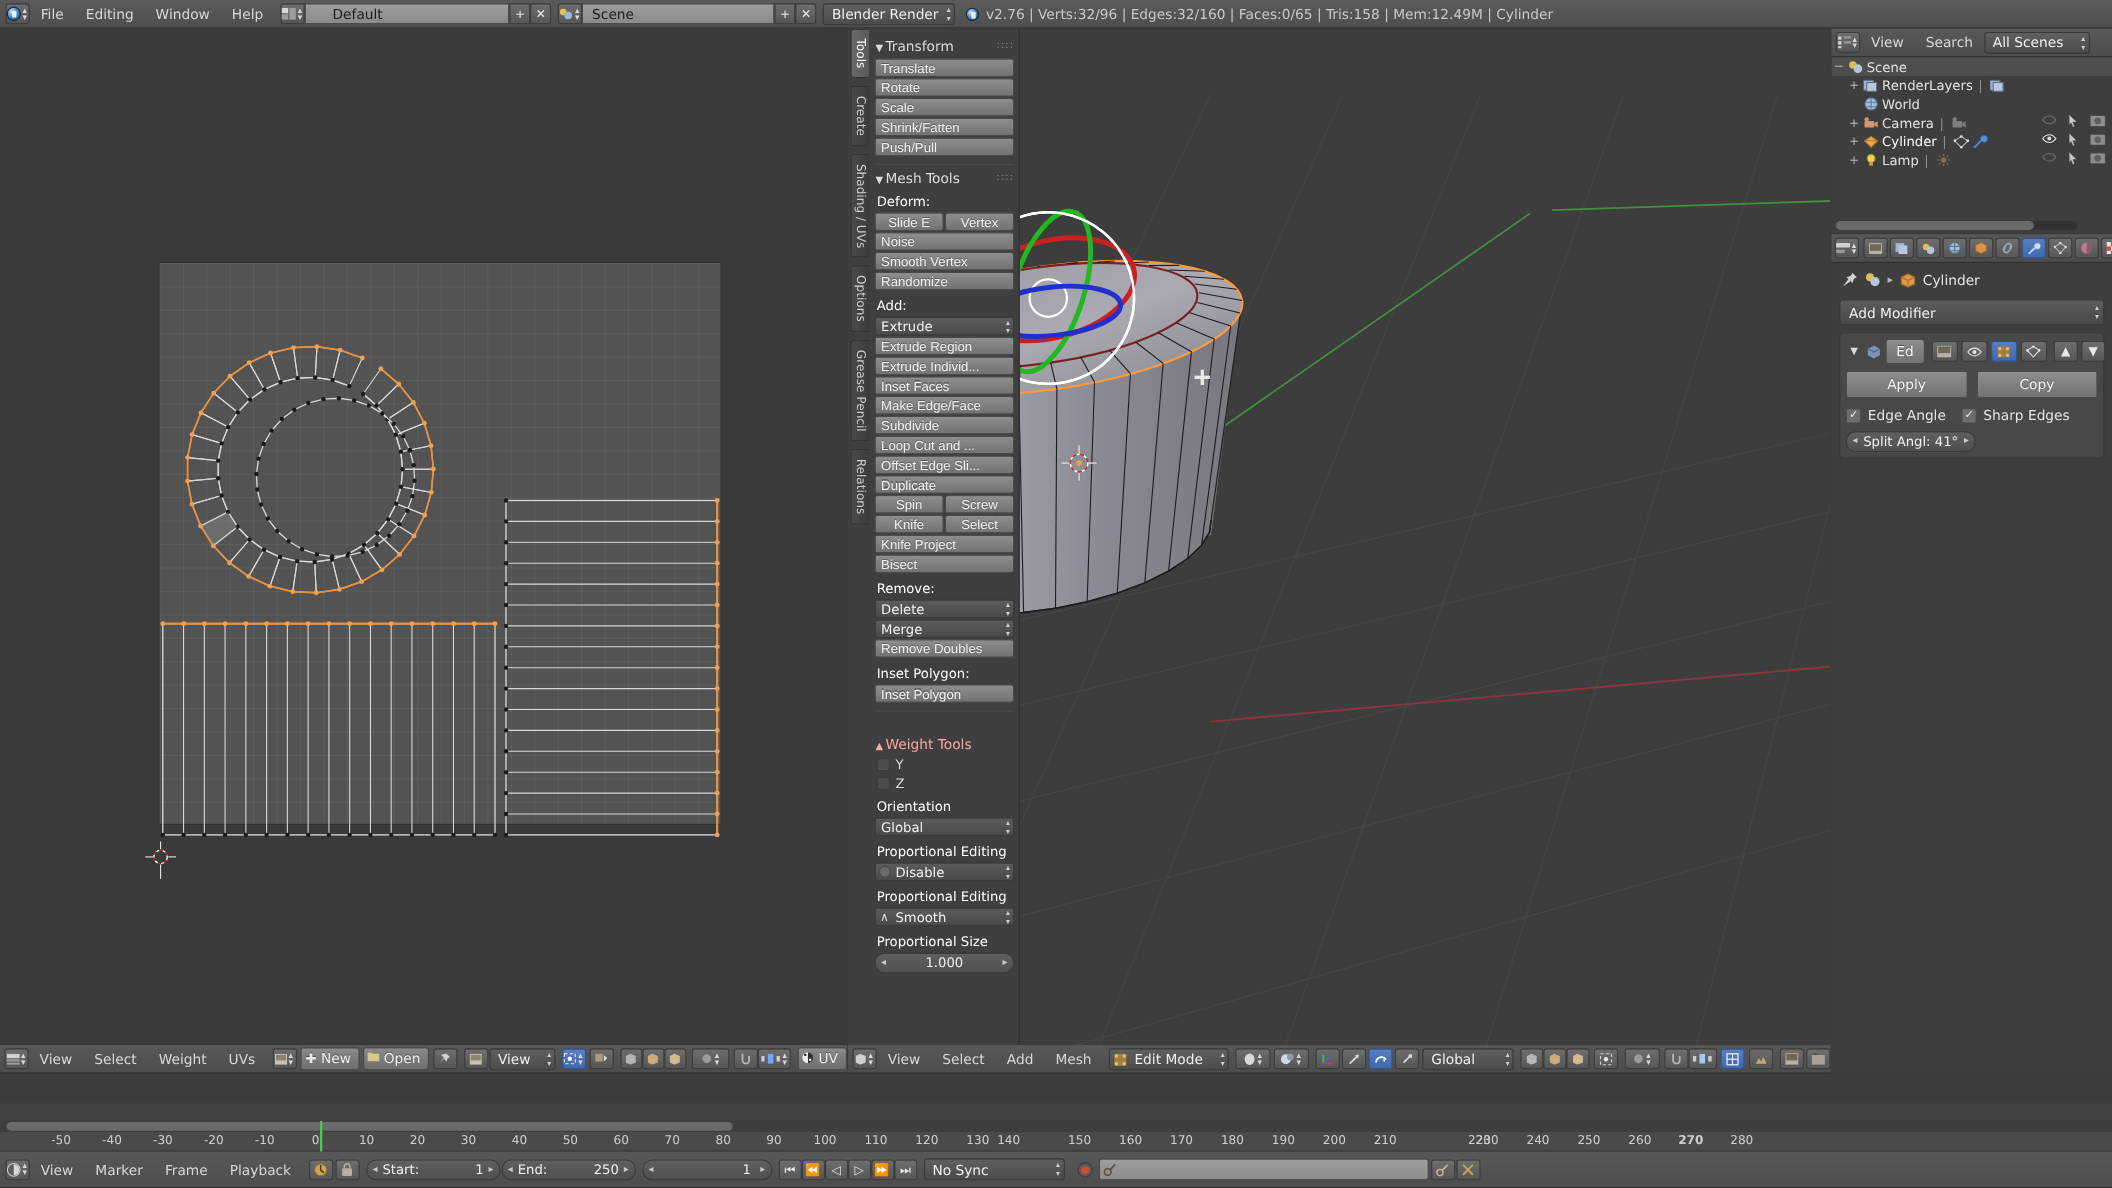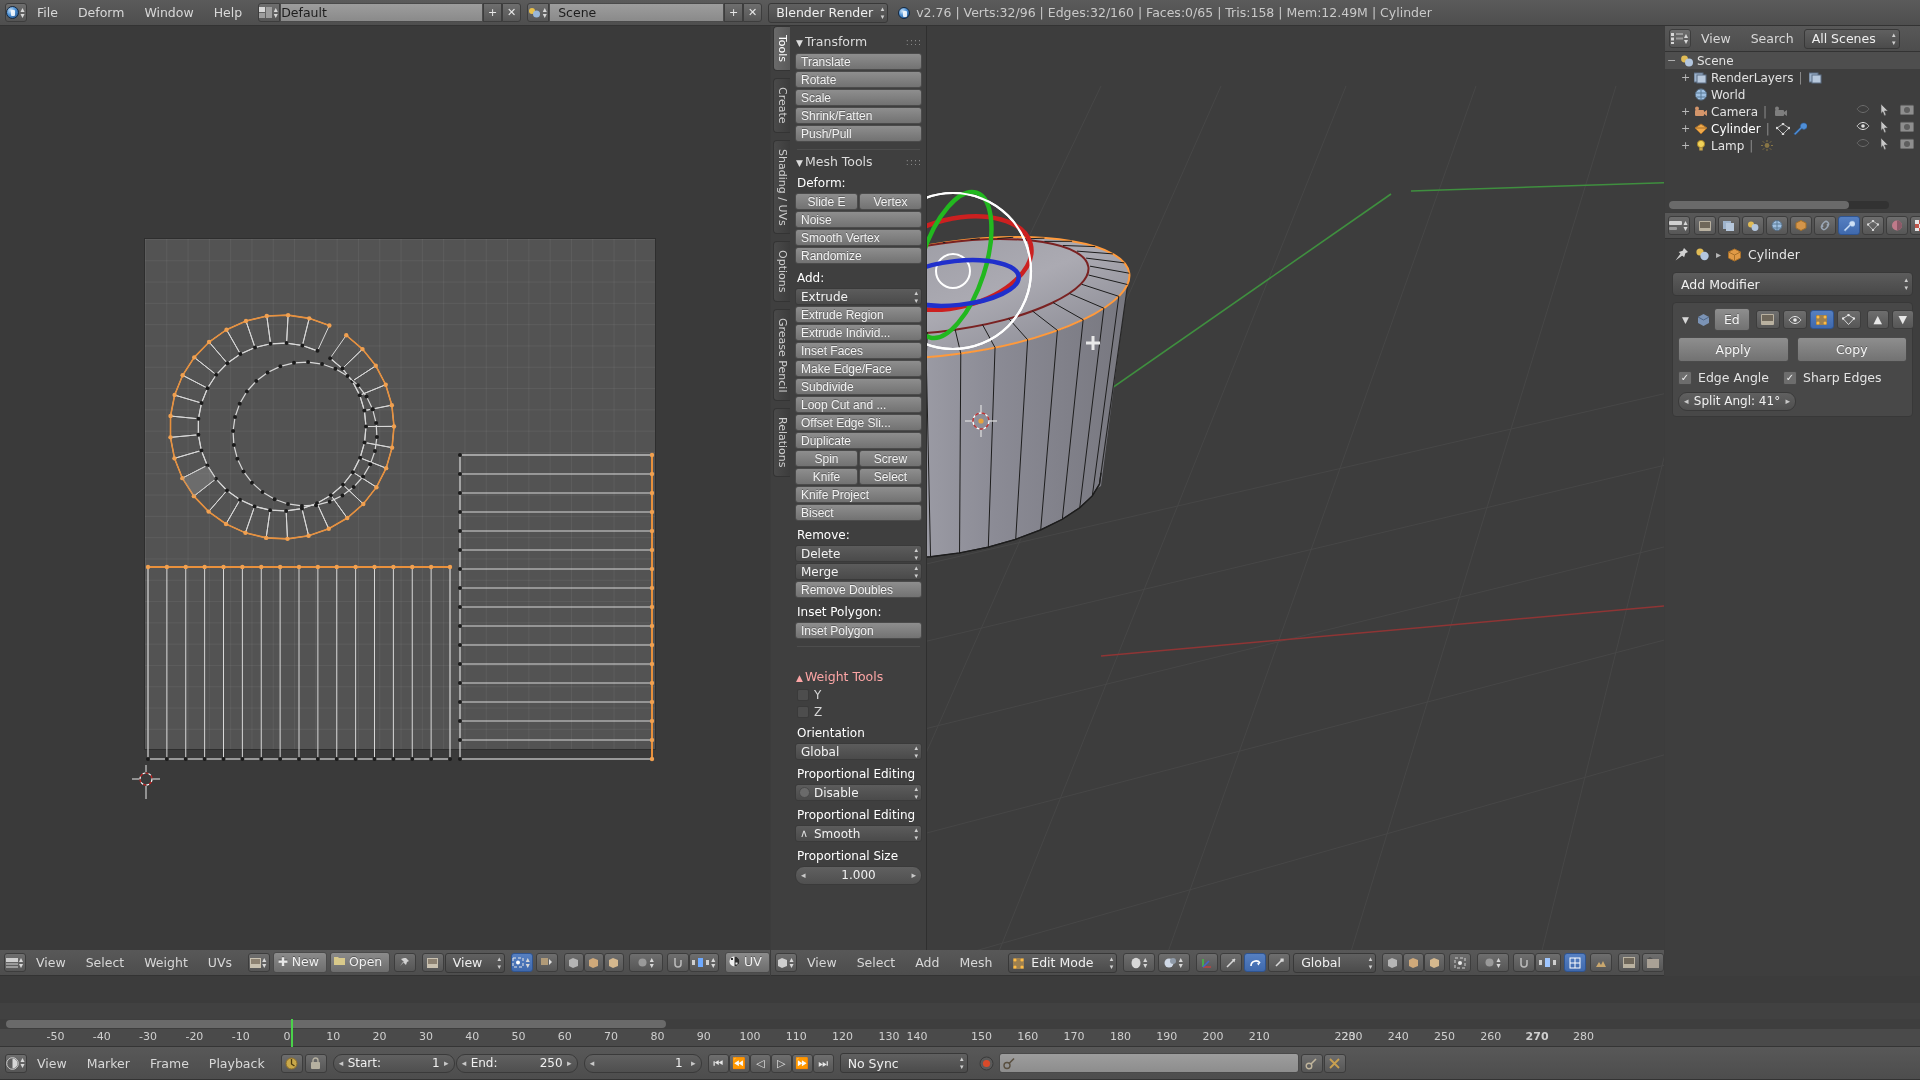--- a/index.html
+++ b/index.html
@@ -197,35 +197,35 @@
 <body>
 
 <div id="app">
 
   <div id="topbar">
     <div class="logo">
       <span class="blender-orb"></span>
       <span class="spin">▴<br>▾</span>
     </div>
     <span class="menulabel">File</span>
-    <span class="menulabel">Deform</span>
+    <span class="menulabel">Editing</span>
     <span class="menulabel">Window</span>
     <span class="menulabel">Help</span>
     <div class="sep"></div>
 
     <div style="display:flex;align-items:center;">
       <span class="iconbox" style="border-radius:3px 0 0 3px;">
         <svg width="13" height="11" viewBox="0 0 13 11">
             <rect x="0" y="0" width="6" height="5" fill="#d8d8d8"></rect>
             <rect x="7" y="0" width="6" height="11" fill="#9d9d9d"></rect>
             <rect x="0" y="6" width="6" height="5" fill="#9d9d9d"></rect>
           </svg>
         <span class="spin">▴<br>▾</span>
       </span>
-      <span style="display:inline-block;height:19px;width:203px;background:linear-gradient(to bottom,#9d9d9d,#8a8a8a);border:1px solid #4b4b4b;color:#1d1d1d;font-size:12.5px;line-height:17px;padding-left:0;">Default</span>
+      <span style="display:inline-block;height:19px;width:186px;background:linear-gradient(to bottom,#9d9d9d,#8a8a8a);border:1px solid #4b4b4b;color:#1d1d1d;font-size:12.5px;line-height:17px;padding-left:24px;">Default</span>
       <span class="iconbox" style="border-radius:0;min-width:19px;">+</span>
       <span class="iconbox" style="border-radius:0 3px 3px 0;min-width:19px;">✕</span>
     </div>
     <div class="sep"></div>
 
     <div style="display:flex;align-items:center;">
       <span class="iconbox" style="border-radius:3px 0 0 3px;">
         <svg width="13" height="11" viewBox="0 0 13 11">
             <circle cx="4" cy="4" r="3" fill="#e8c04a"></circle>
             <circle cx="8.5" cy="7" r="3.5" fill="#9ab7d8"></circle>

